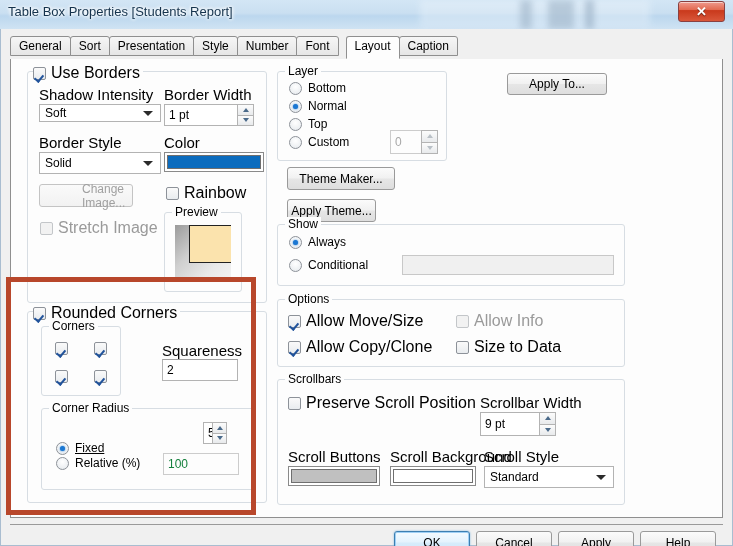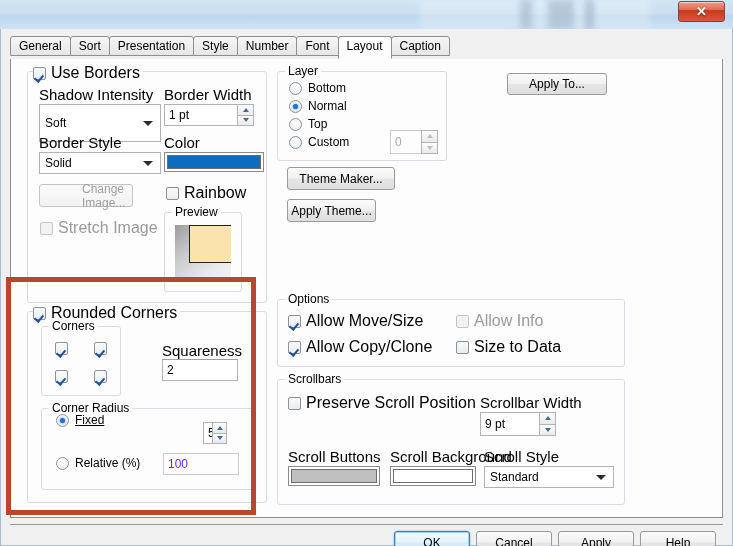--- a/index.html
+++ b/index.html
@@ -77,20 +77,21 @@
     font-size: 12px; color: #000;
     cursor: pointer;
     position: relative; z-index: 1;
   }
   .tab.active {
     height: 23px;
     background: #fdfdfd;
     border-bottom-color: #fdfdfd;
     z-index: 3;
     padding-bottom: 3px;
+    margin-left: 8px;
   }
 
   
   .page {
     position: absolute; left: 9px; top: 30px; width: 713px; height: 459px;
     background: #fdfdfd;
     border: 1px solid #8f8f8f;
     border-top: none;
   }
 
@@ -155,21 +156,21 @@
   .txt {
     position: absolute;
     background: #fff;
     border: 1px solid #b3b3b3;
     border-top-color: #a0a0a0;
     font-size: 12px;
     padding: 2px 4px;
     display: flex; align-items: center;
     overflow: hidden; white-space: nowrap;
   }
-  .txt.dis { background: #fdfdfd; color: #6d28d9; border-color: #cccccc; text-align: right; }
+  .txt.dis { background: #fdfdfd; color: #15803d; border-color: #cccccc; text-align: right; }
   .txt.grayfill { background: #f0f0f0; border-color: #c8c8c8; }
 
   
   .combo {
     position: absolute;
     background: #fff;
     border: 1px solid #b3b3b3;
     font-size: 12px;
     display: flex; align-items: center;
     padding-left: 5px;
@@ -265,20 +266,21 @@
 </head>
 <body>
 
 <div id="window">
 
   <div class="titlebar">
     <div class="blurblob blob1"></div>
     <div class="blurblob blob2"></div>
     <div class="blurblob blob3"></div>
     <div class="blurblob blob4"></div>
+    <div class="title-text">Table Box Properties [Students Report]</div>
     <div class="close-btn">
       <div class="x">✕</div>
     </div>
   </div>
 
   <div class="dialog-body">
 
     <div class="tabstrip">
       <div class="tab">
           <span>General</span>
@@ -310,21 +312,21 @@
 
       <div class="group" style="left:16px; top:12px; width:240px; height:232px;">
         <div class="legend cb">
           <span class="cbrow" style="position:static; display:inline-flex;">
             <span class="cbx checked"></span>
             <span class="t">Use Borders</span>
           </span>
         </div>
 
         <div class="lbl" style="left:11px; top:14px;">Shadow Intensity</div>
-        <div class="combo" style="left:11px; top:32px; width:122px; height:38px;">
+        <div class="combo" style="left:11px; top:32px; width:122px; height:18px;">
           <span>Soft</span>
           <span class="arrow"></span>
         </div>
 
         <div class="lbl" style="left:136px; top:14px;">Border Width</div>
         <div class="spin" style="left:136px; top:32px; width:90px; height:22px;">
           <div class="field">1 pt</div>
           <div class="btns">
             <div>
                 <i class="ua"></i>
@@ -385,21 +387,21 @@
         </div>
 
         <div class="lbl" style="left:134px; top:30px;">Squareness</div>
         <div class="txt" style="left:134px; top:47px; width:76px; height:22px;">
           <span>2</span>
         </div>
 
         <div class="group" style="left:13px; top:96px; width:213px; height:82px;">
           <div class="legend">Corner Radius</div>
 
-          <div class="rdorow" style="left:14px; top:4px;text-decoration:underline;">
+          <div class="rdorow" style="left:14px; top:32px;text-decoration:underline;">
             <span class="rdo sel"></span>
             <span class="t">Fixed</span>
           </div>
           <div class="spin" style="left:121px; top:13px; width:64px; height:22px;padding-left:40px;">
             <div class="field">5 pt</div>
             <div class="btns">
               <div>
                   <i class="ua"></i>
                 </div>
               <div>
@@ -450,20 +452,34 @@
         </div>
       </div>
 
       <div class="btn" style="left:276px; top:108px; width:108px; height:23px;">
         <span>Theme Maker...</span>
       </div>
       <div class="btn" style="left:276px; top:140px; width:89px; height:23px;">
         <span>Apply Theme...</span>
       </div>
 
+      <div class="group" style="left:266px; top:165px; width:348px; height:62px;">
+        <div class="legend">Show</div>
+        <div class="rdorow" style="left:11px; top:10px;">
+          <span class="rdo sel"></span>
+          <span class="t">Always</span>
+        </div>
+        <div class="rdorow" style="left:11px; top:33px;">
+          <span class="rdo"></span>
+          <span class="t">Conditional</span>
+        </div>
+        <div class="txt grayfill" style="left:124px; top:30px; width:212px; height:20px;">
+          <span></span>
+        </div>
+      </div>
 
       <div class="group" style="left:266px; top:240px; width:348px; height:68px;">
         <div class="legend">Options</div>
         <div class="cbrow" style="left:10px; top:12px;">
           <span class="cbx checked"></span>
           <span class="t">Allow Move/Size</span>
         </div>
         <div class="cbrow dis" style="left:178px; top:12px;">
           <span class="cbx dis"></span>
           <span class="t">Allow Info</span>

